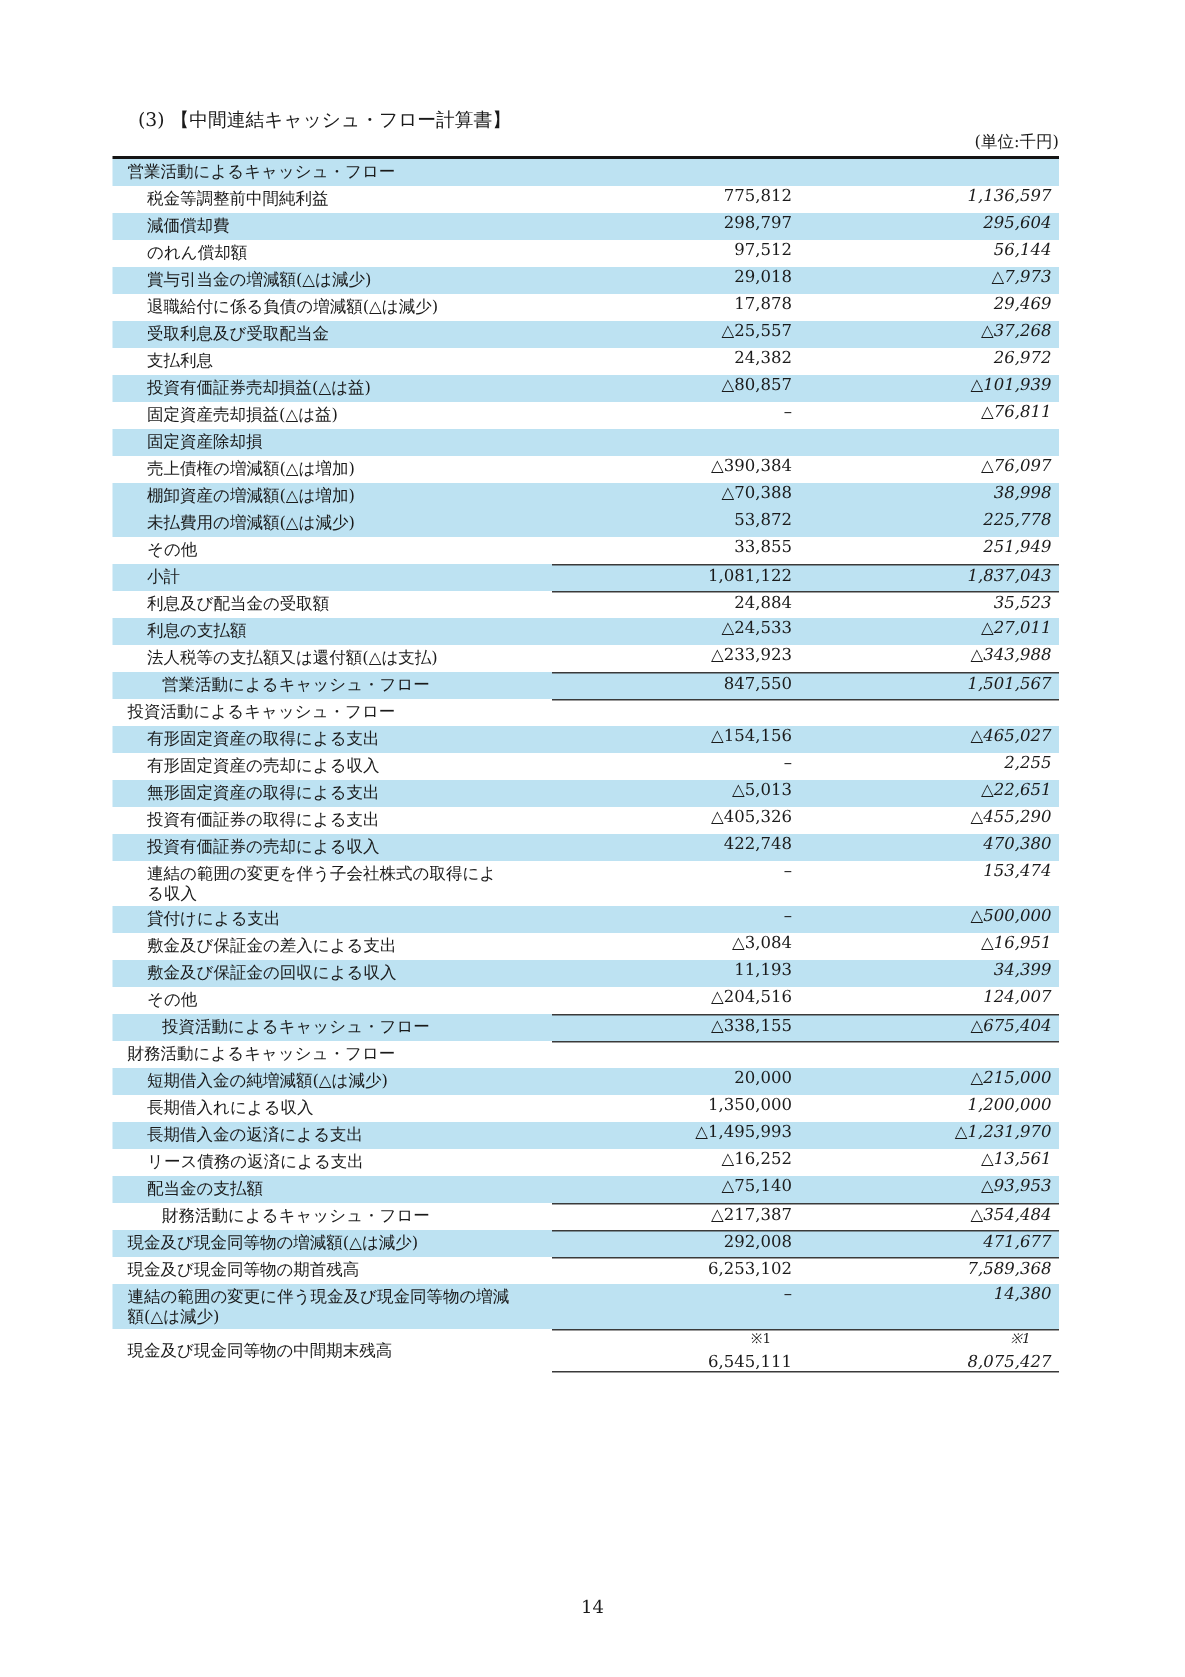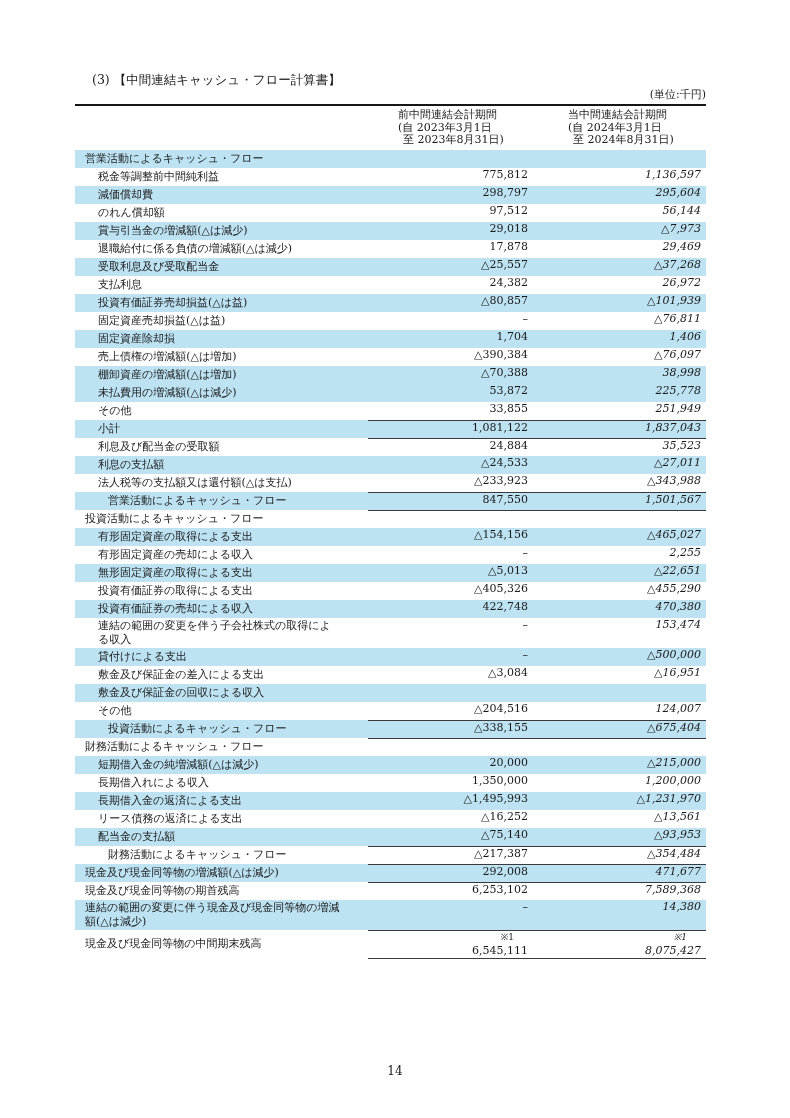--- a/index.html
+++ b/index.html
@@ -40,33 +40,20 @@
 </style>
 </head>
 <body>
 
 <div class="page">
   <div class="content">
     <div class="doc-title">(3) 【中間連結キャッシュ・フロー計算書】</div>
     <div class="unit">(単位:千円)</div>
 
     <div class="cf-table">
-      <div class="thead">
-        <div class="th-spacer"></div>
-        <div class="th c1">
-          <div class="l1">前中間連結会計期間</div>
-          <div class="l2">(自 2023年3月1日</div>
-          <div class="l3">至 2023年8月31日)</div>
-        </div>
-        <div class="th c2">
-          <div class="l1">当中間連結会計期間</div>
-          <div class="l2">(自 2024年3月1日</div>
-          <div class="l3">至 2024年8月31日)</div>
-        </div>
-      </div>
       <div class="tbody" id="tbody">
           <div class="row ind0 blue">
             <div class="cell-label">営業活動によるキャッシュ・フロー</div>
             <div class="nums">
               <div class="num n1"></div>
               <div class="num n2"></div>
             </div>
           </div>
           <div class="row ind1">
             <div class="cell-label">税金等調整前中間純利益</div>
@@ -126,24 +113,20 @@
           </div>
           <div class="row ind1">
             <div class="cell-label">固定資産売却損益(△は益)</div>
             <div class="nums">
               <div class="num n1">–</div>
               <div class="num n2">△76,811</div>
             </div>
           </div>
           <div class="row ind1 blue">
             <div class="cell-label">固定資産除却損</div>
-            <div class="nums">
-              <div class="num n1">1,704</div>
-              <div class="num n2">1,406</div>
-            </div>
           </div>
           <div class="row ind1">
             <div class="cell-label">売上債権の増減額(△は増加)</div>
             <div class="nums">
               <div class="num n1">△390,384</div>
               <div class="num n2">△76,097</div>
             </div>
           </div>
           <div class="row ind1 blue">
             <div class="cell-label">棚卸資産の増減額(△は増加)</div>
@@ -259,20 +242,24 @@
           </div>
           <div class="row ind1">
             <div class="cell-label">敷金及び保証金の差入による支出</div>
             <div class="nums">
               <div class="num n1">△3,084</div>
               <div class="num n2">△16,951</div>
             </div>
           </div>
           <div class="row ind1 blue">
             <div class="cell-label">敷金及び保証金の回収による収入</div>
+            <div class="nums">
+              <div class="num n1">11,193</div>
+              <div class="num n2">34,399</div>
+            </div>
           </div>
           <div class="row ind1">
             <div class="cell-label">その他</div>
             <div class="nums">
               <div class="num n1">△204,516</div>
               <div class="num n2">124,007</div>
             </div>
           </div>
           <div class="row ind2 blue">
             <div class="cell-label">投資活動によるキャッシュ・フロー</div>

